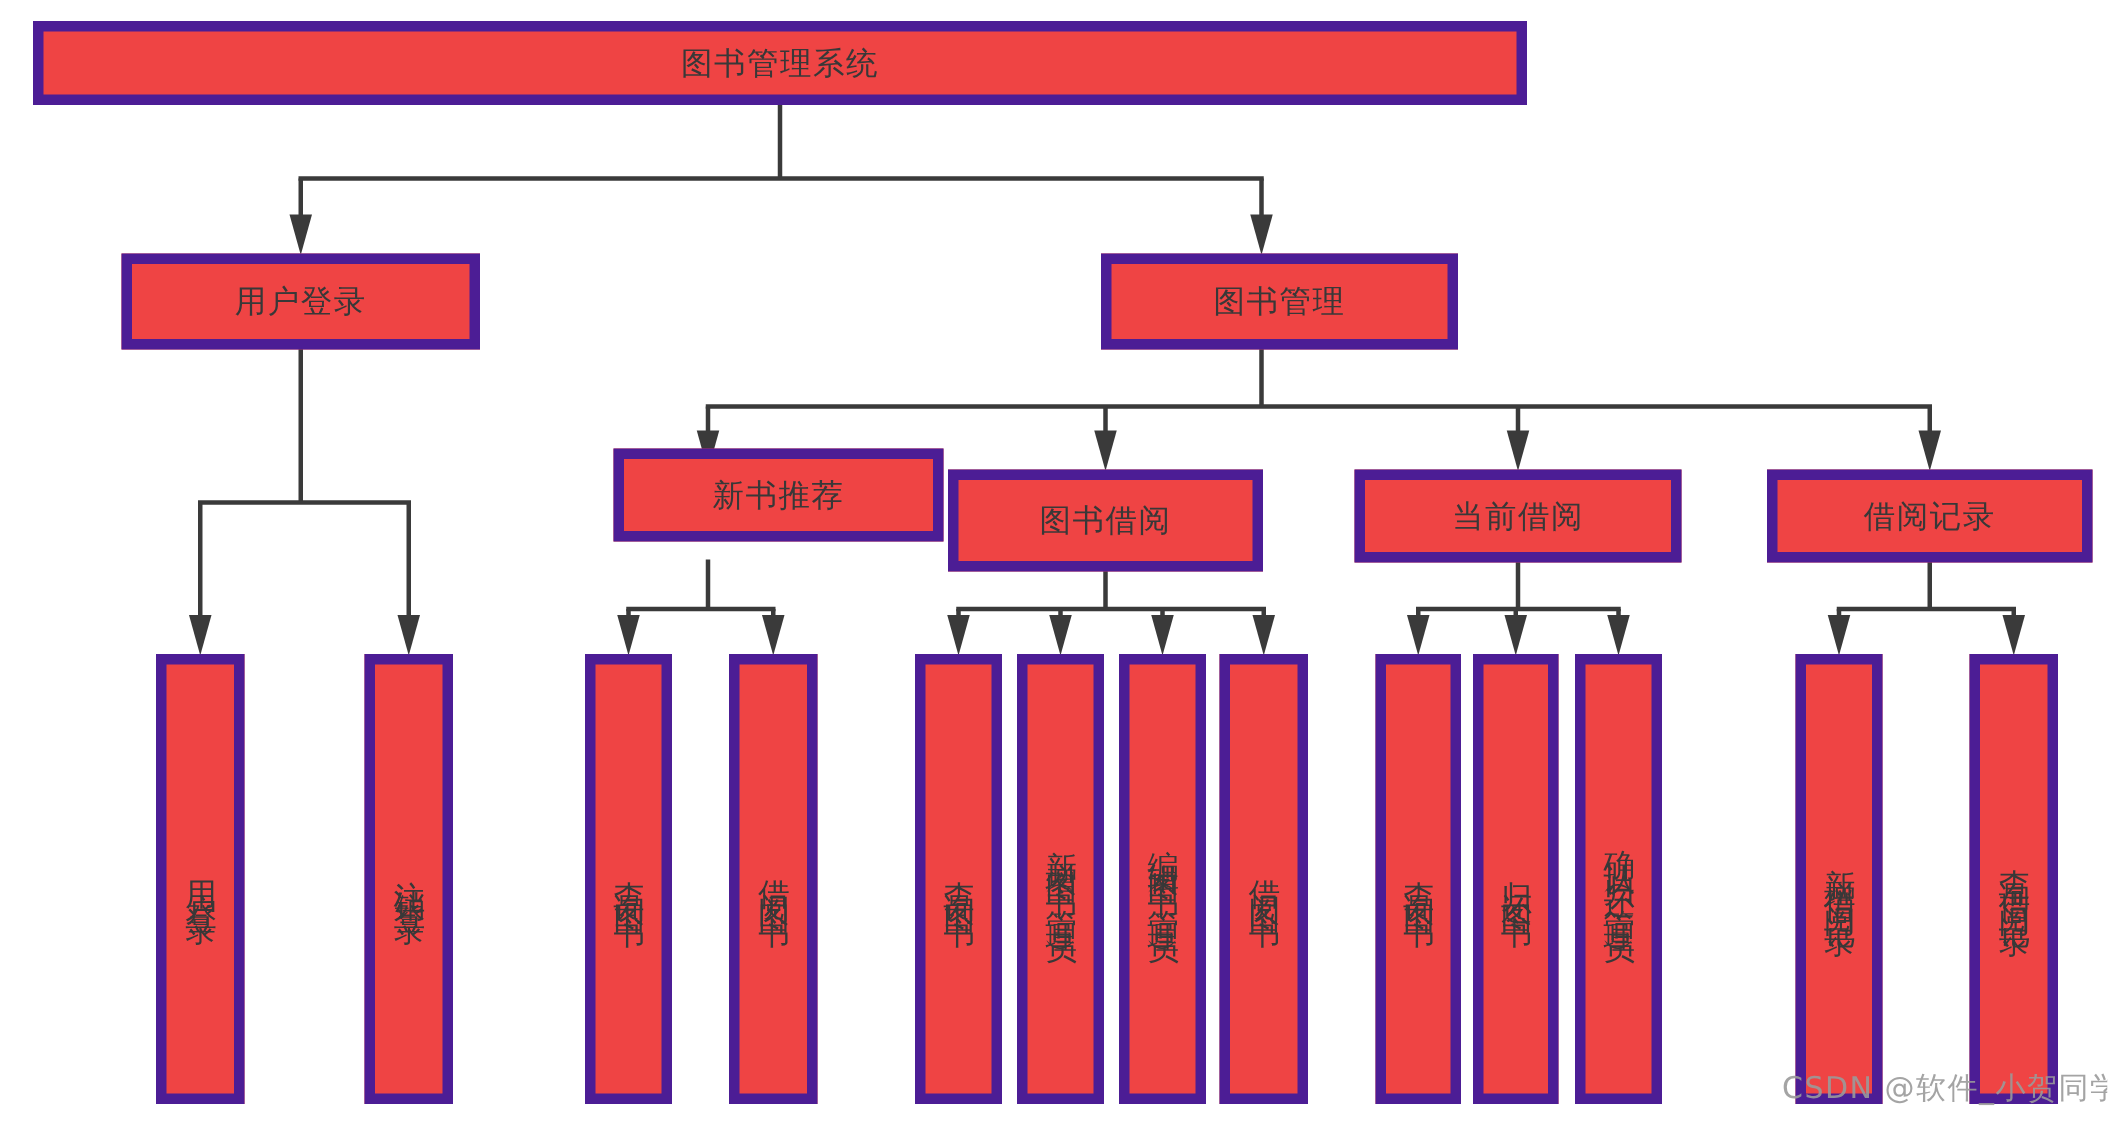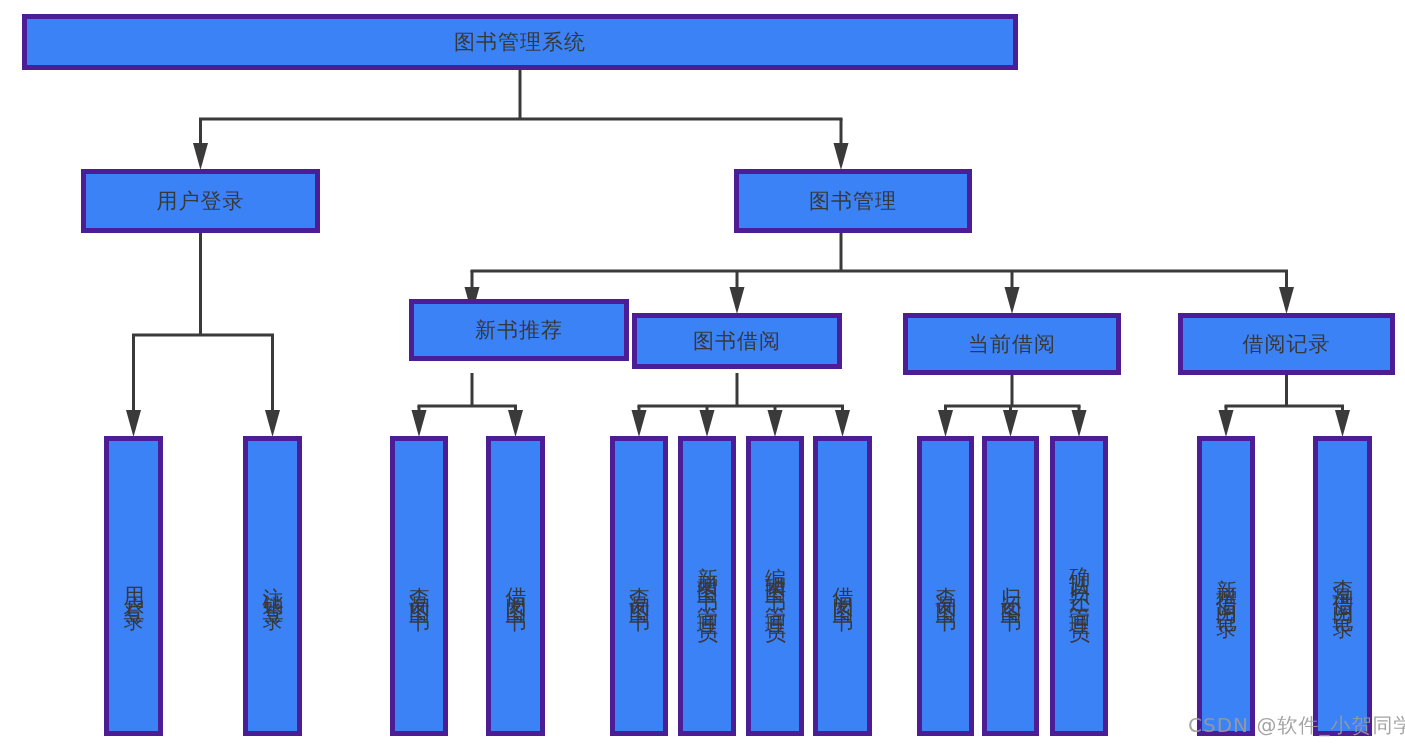--- a/index.html
+++ b/index.html
@@ -7,22 +7,22 @@
     position:relative;
     width:1405px;height:747px;
     background:#ffffff;
     font-family:"DejaVu Sans","Liberation Sans",sans-serif;
     overflow:hidden;
   }
   .stage svg{position:absolute;left:0;top:0;z-index:0;}
   .node{
     position:absolute;
     box-sizing:border-box;
-    background:#3b82f6;
-    border:5px solid #4c1d95;
+    background:#ef4444;
+    border:7px solid #4c1d95;
     display:flex;align-items:center;justify-content:center;
     z-index:1;
     color:#383838;
   }
   .node.h span{
     font-size:21px;
     letter-spacing:1px;
     white-space:nowrap;
   }
   .node.v span{
@@ -105,21 +105,21 @@
       </div>
       <div class="node h" style="left: 81px; top: 169px; width: 239px; height: 64px;">
         <span>用户登录</span>
       </div>
       <div class="node h" style="left: 722px; top: 169px; width: 238px; height: 64px; margin-left: 12px;">
         <span>图书管理</span>
       </div>
       <div class="node h" style="left: 362px; top: 299px; width: 220px; height: 62px; margin-left: 47px;">
         <span>新书推荐</span>
       </div>
-      <div class="node h" style="left: 632px; top: 313px; width: 210px; height: 56px;">
+      <div class="node h" style="left: 632px; top: 313px; width: 210px; height: 68px;">
         <span>图书借阅</span>
       </div>
       <div class="node h" style="left: 903px; top: 313px; width: 218px; height: 62px; font-family: Liberation Serif, serif;">
         <span>当前借阅</span>
       </div>
       <div class="node h" style="left: 1178px; top: 313px; width: 217px; height: 62px;">
         <span>借阅记录</span>
       </div>
       <div class="node v" style="left: 104px; top: 436px; width: 59px; height: 300px;">
         <span>用户登录</span>

